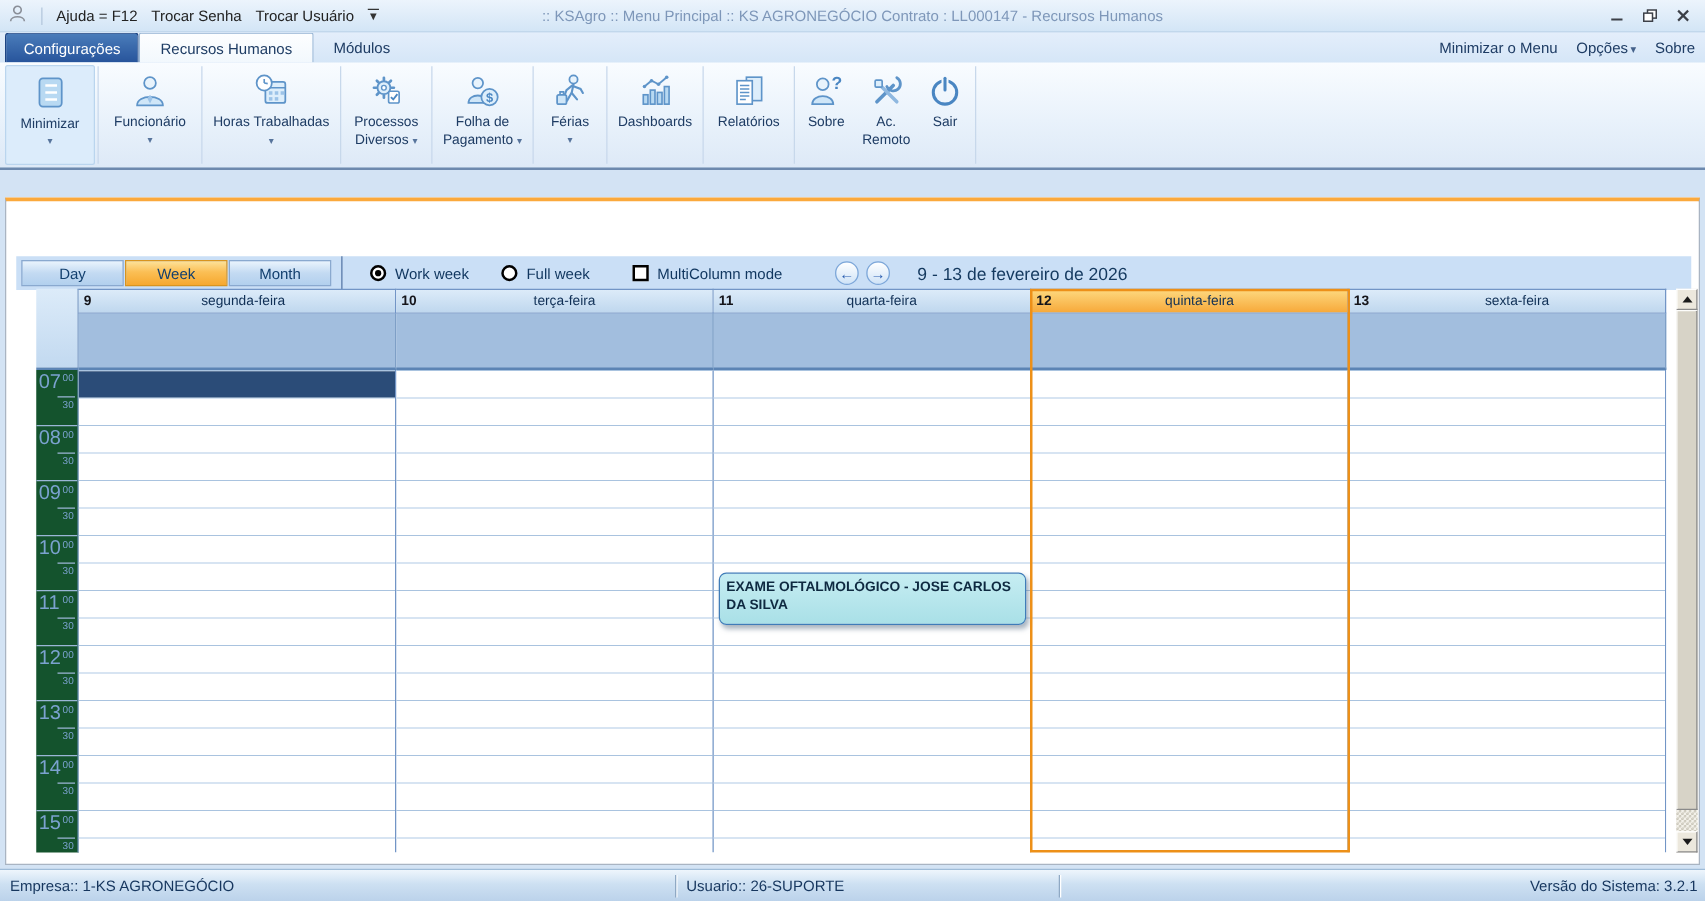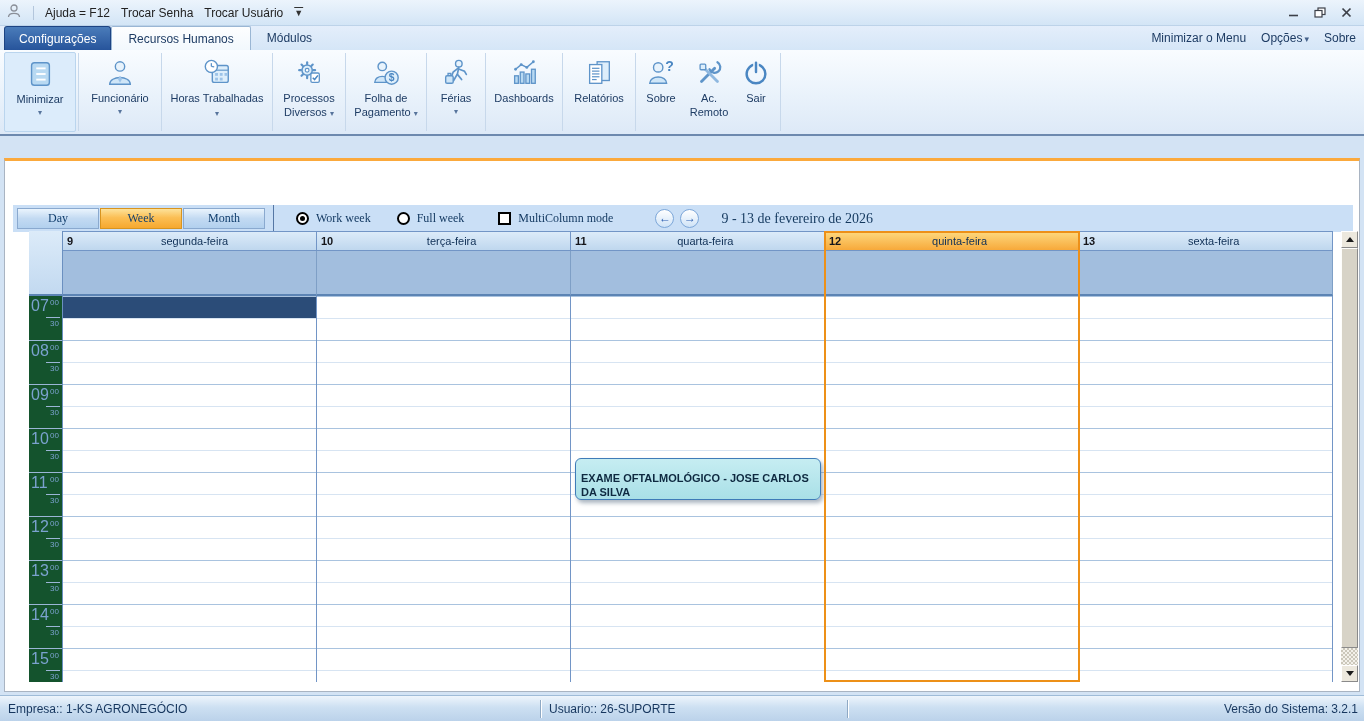--- a/index.html
+++ b/index.html
@@ -50,21 +50,21 @@
   .subtabs { position:absolute; top:2px; left:3px; right:3px; height:27px; display:flex; }
   .stab { flex:1; margin-top:4px; margin-left:-1px; border:1px solid #999fa8;
     background:linear-gradient(#ffffff,#f0f0f0); font-size:12px; color:#222;
     display:flex; align-items:center; justify-content:center; }
   .stab:first-child { margin-left:0; }
   .stab.active { margin-top:0; border-top:4px solid #FBA93C; border-bottom:none; background:#fff; font-weight:bold; }
   .stab.active .t { text-decoration:underline; outline:1px dotted #444; padding:1px 3px; }
 
   
   .cal-toolbar { position:absolute; top:44px; left:8px; width:1340px; height:27px;
-    background:#cadff6; display:flex; align-items:center; font-size:12px; color:#10365f;font-family:Liberation Serif, serif; }
+    background:#cadff6; display:flex; align-items:center; font-size:12px; color:#10365f; }
   .vmbtn { width:82px; height:21px; margin-left:1px; border:1px solid #8aa9cf;
     background:linear-gradient(#eaf4fd,#c3daf2 50%,#b2d0ee);
     display:flex; align-items:center; justify-content:center; font-size:12px; color:#123f6e; }
   .vmbtn:first-child { margin-left:4px; }
   .vmbtn.selected { background:linear-gradient(#fde29a,#fbbf55 45%,#f6a82f); border-color:#d8941f; }
   .tsep { width:1px; height:27px; background:#5577a5; margin-left:8px; }
   .radio { width:13px; height:13px; border:2px solid #000; border-radius:50%; background:#fff; position:relative; flex:none; }
   .radio.checked::after { content:""; position:absolute; inset:2px; background:#000; border-radius:50%; }
   .checkbox { width:13px; height:13px; border:2px solid #000; background:#fff; flex:none; }
   .optlbl { margin-left:7px; }
@@ -92,21 +92,21 @@
     background:#14532d; border-right:1px solid #6b90c0; overflow:hidden; }
   .hcell { height:44px; border-top:1px solid #9bb6d6; position:relative; color:#7ba2cf; }
   .hcell:first-child { border-top:none; }
   .hcell .big { position:absolute; left:2px; top:1px; font-size:16px; }
   .hcell .sup { position:absolute; right:3px; top:2px; font-size:8px; }
   .hcell .half { position:absolute; right:2px; top:21px; font-size:8px; border-top:1px solid #9bb6d6; padding:1px 1px 0 4px; }
   .sel-cell { position:absolute; left:0; top:1px; width:253px; height:21px; background:#2b4c78; }
   .event { position:absolute; left:512px; top:162px; width:246px; height:42px;
     background:linear-gradient(#c6edf2,#a9e0e7); border:1px solid #3f7cb8; border-radius:6px;
     box-shadow:2px 3px 4px rgba(100,120,140,.55); font-size:11px; font-weight:bold; color:#0e2940;
-    padding:12px 5px; line-height:1.3; overflow:hidden; }
+    padding:4px 5px; line-height:1.3; overflow:hidden; }
   .today-frame { position:absolute; left:795px; top:0; width:256px; height:451px;
     border:2px solid #ED9018; pointer-events:none; }
 
   
   .sb { position:absolute; left:1312px; top:0; width:17px; height:451px; }
   .sb-btn { height:17px; background:#ece8dd; border:1px solid; border-color:#fff #8a8a8a #8a8a8a #fff;
     display:flex; align-items:center; justify-content:center; }
   .tri-up { width:0; height:0; border-left:4px solid transparent; border-right:4px solid transparent; border-bottom:5px solid #1b1b1b; }
   .tri-down { width:0; height:0; border-left:4px solid transparent; border-right:4px solid transparent; border-top:5px solid #1b1b1b; }
   .sb-thumb { height:400px; background:#d7d3c7; border:1px solid; border-color:#fdfdfb #8a8a8a #8a8a8a #fdfdfb; }
@@ -121,20 +121,21 @@
     display:flex; align-items:center; font-size:12px; color:#16365e; }
   .ss1 { width:540px; padding-left:8px; }
   .ss2 { width:306px; padding-left:8px; }
   .ss3 { flex:1; text-align:right; padding-right:6px; }
   .ssep { width:1px; height:18px; background:#8fa9c4; box-shadow:1px 0 0 #fff; }
 </style>
 </head>
 <body>
 
 <div class="titlebar">
+  <div class="tb-title">:: KSAgro :: Menu Principal :: KS AGRONEGÓCIO Contrato : LL000147 - Recursos Humanos</div>
   <div class="qat">
     <span>
       <svg width="16" height="16" viewBox="0 0 16 16">
           <circle cx="8" cy="5" r="3" fill="none" stroke="#8a8f98" stroke-width="1.3"></circle>
           <path d="M2.5 14 C2.5 9.2 13.5 9.2 13.5 14" fill="none" stroke="#8a8f98" stroke-width="1.3"></path>
         </svg>
     </span>
     <span class="divider"></span>
     <span>Ajuda = F12</span>
     <span>Trocar Senha</span>

